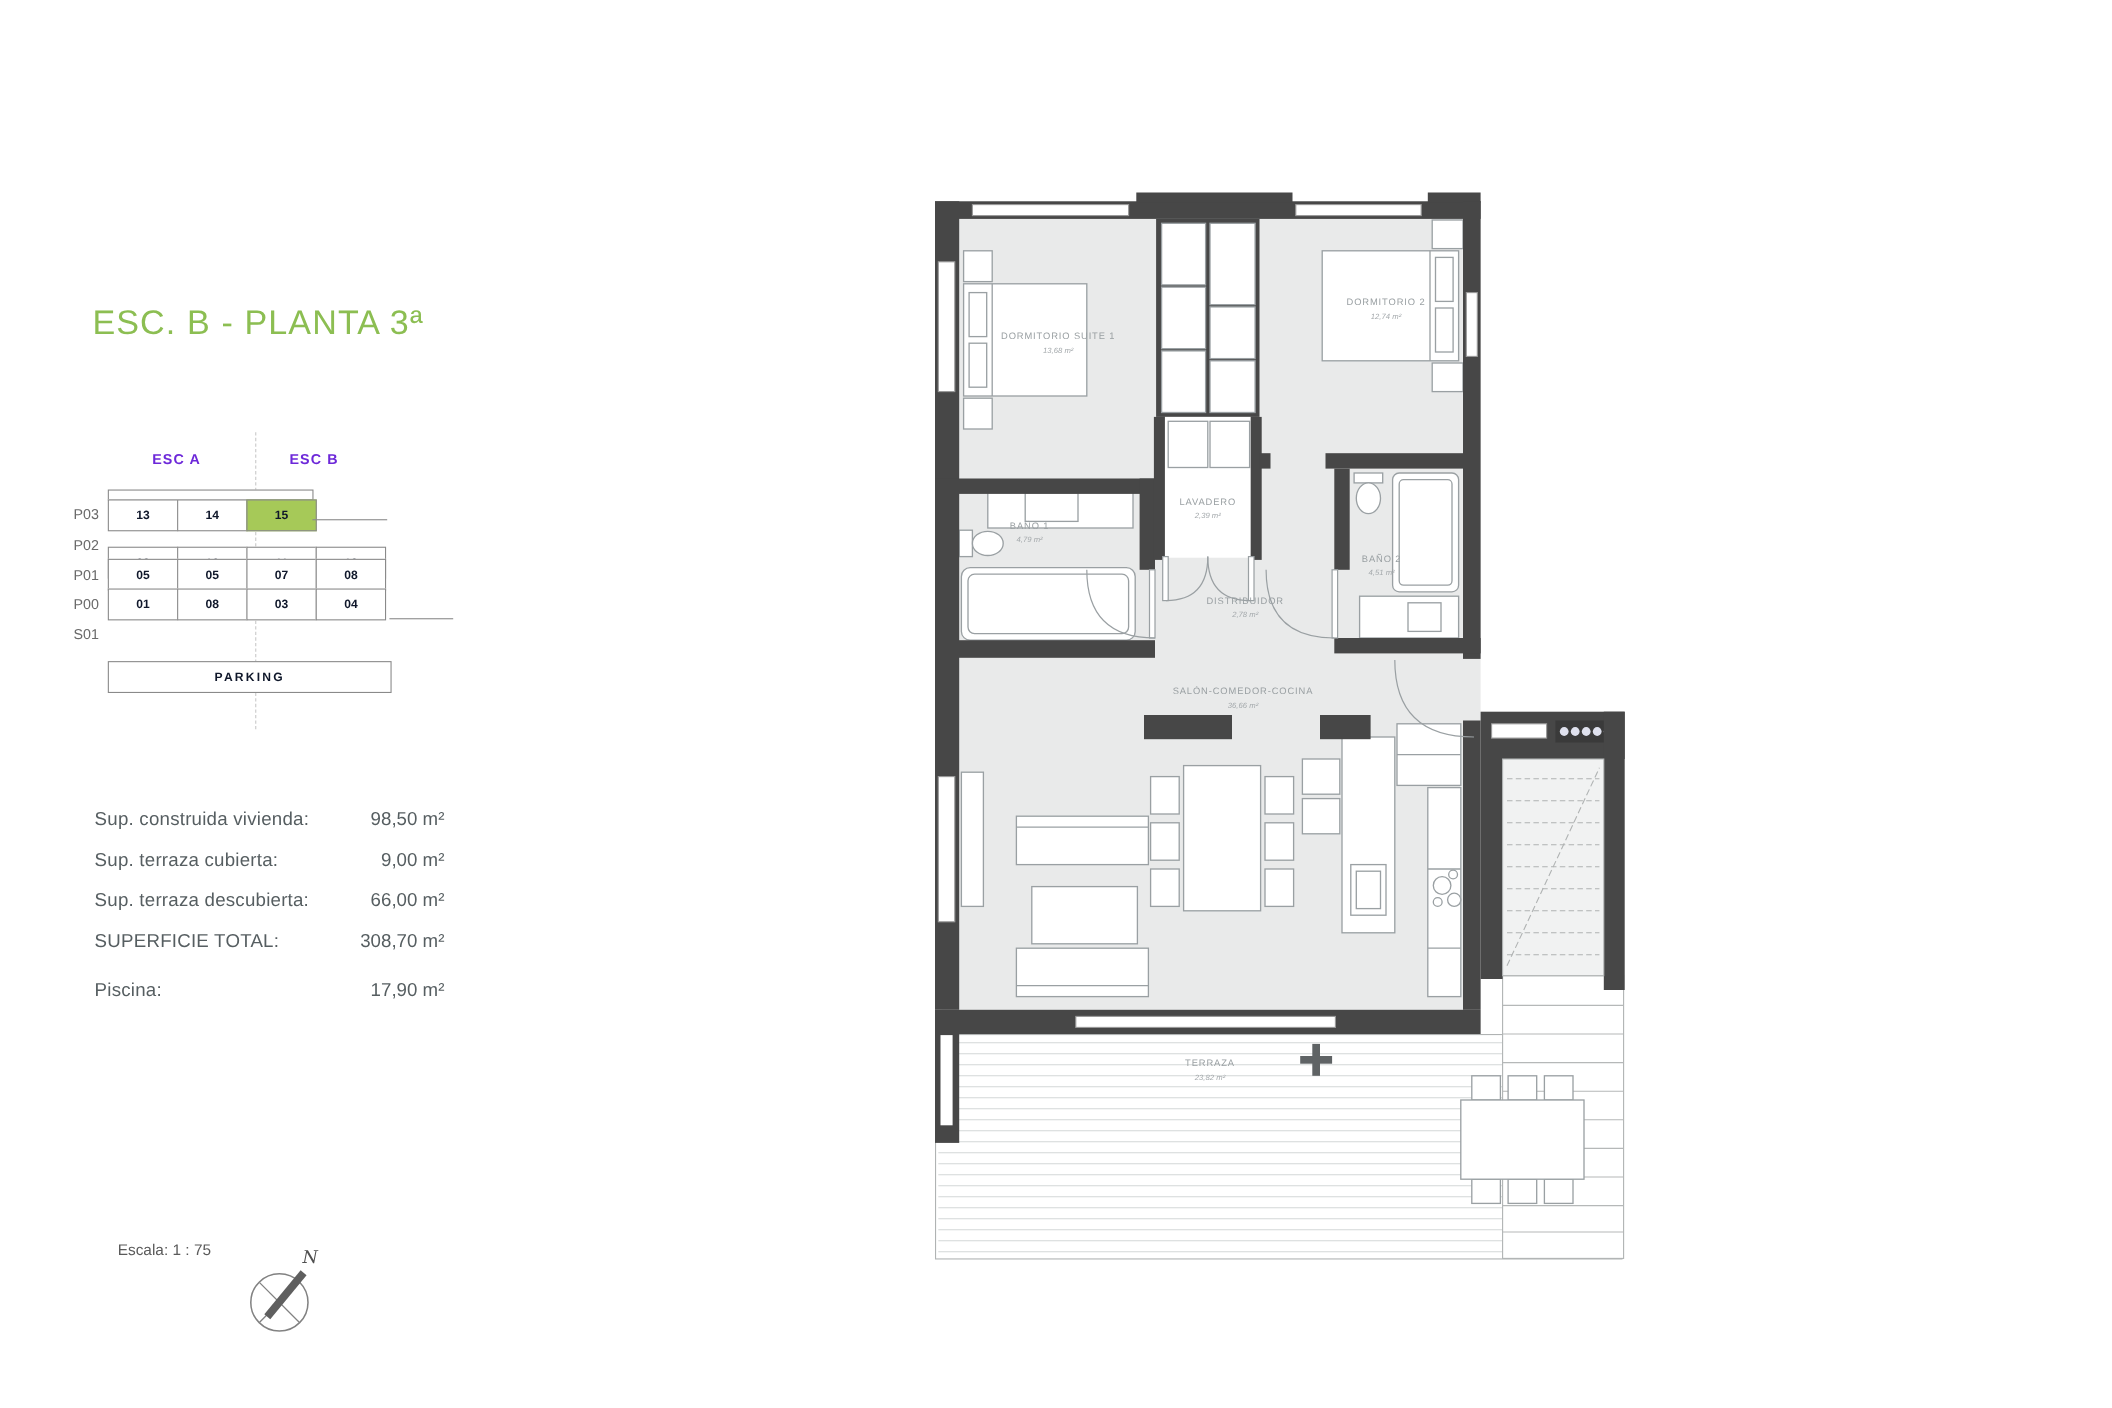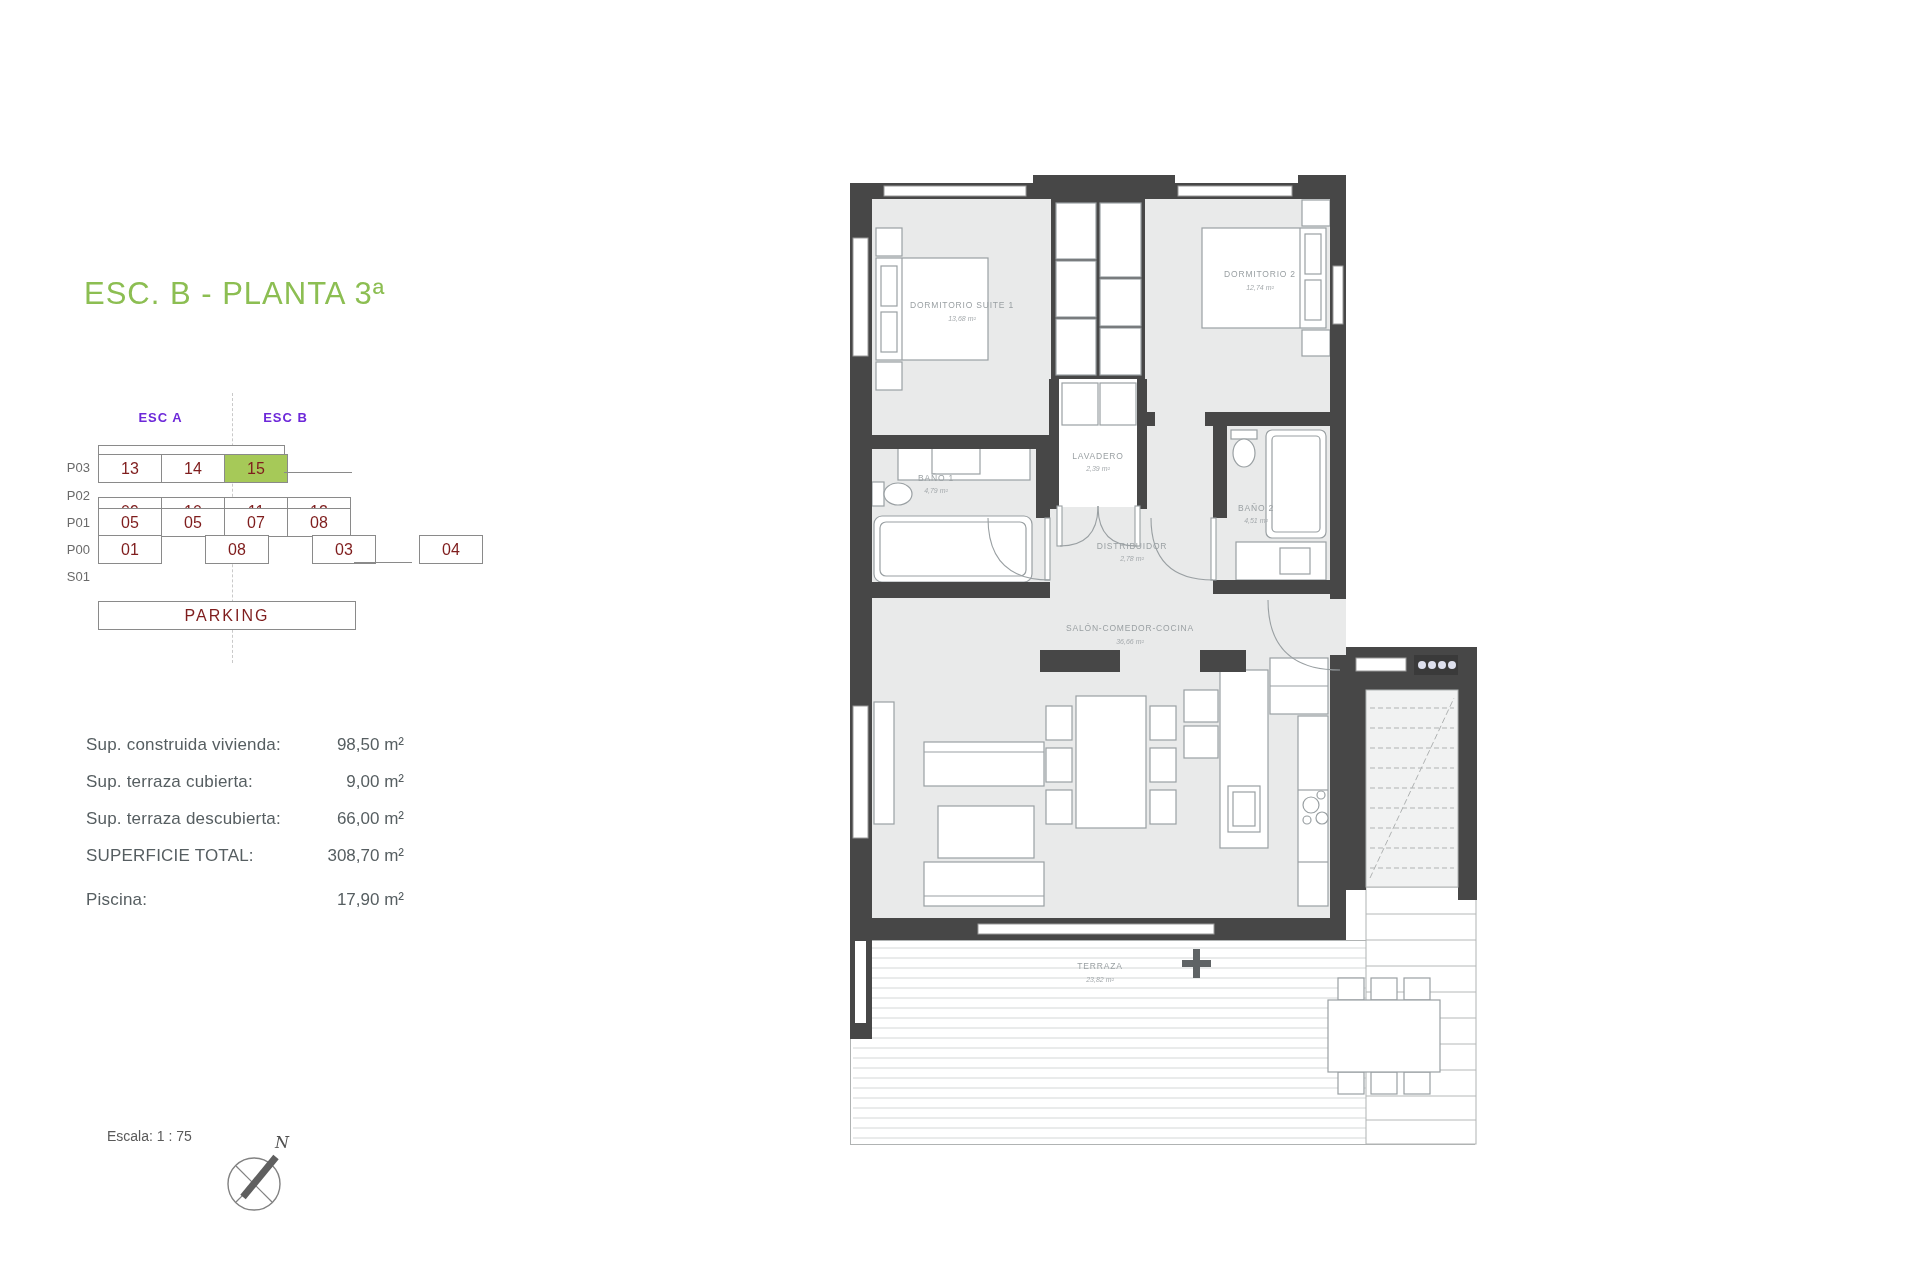--- a/index.html
+++ b/index.html
@@ -14,21 +14,21 @@
   #hdr-esc-a{left:98px;} #hdr-esc-b{left:223px;}
   #grid-dash{position:absolute;left:232px;top:393px;height:270px;width:0;
              border-left:1px dashed #c9c9c9;}
   #roof-strip{position:absolute;left:98px;top:445px;width:185px;height:8px;
               border:1px solid #8a8a8a;background:#fff;}
   .g-rowlabel{position:absolute;left:38px;width:52px;text-align:right;font-size:13px;
               color:#6a6a6a;}
   .g-row{position:absolute;left:98px;display:flex;}
   .g-cell{width:62px;height:27px;border:1px solid #8a8a8a;margin-left:-1px;
           background:#fff;display:flex;align-items:center;justify-content:center;
-          font-size:16px;font-weight:normal;color:#7f1d1d;}
+          font-size:11px;font-weight:bold;color:#0f172a;}
   .g-cell:first-child{margin-left:0;}
   .g-cell.hl{background:#a6c958;}
   .g-cell.parking{width:256px;letter-spacing:2px;}
   .g-line{position:absolute;border-top:1px solid #8a8a8a;}
   
   #area-list{position:absolute;left:86px;top:735px;width:318px;}
   .area-row{display:flex;justify-content:space-between;align-items:baseline;
             margin-bottom:17px;font-size:17px;color:#565e61;}
   .area-row .a-label{letter-spacing:.2px;}
   .area-row .a-value{white-space:nowrap;}
@@ -70,21 +70,21 @@
 
   <div class="g-rowlabel" style="top:515px;">P01</div>
   <div class="g-row" style="top:508px;">
     <div class="g-cell">05</div>
     <div class="g-cell">05</div>
     <div class="g-cell">07</div>
     <div class="g-cell">08</div>
   </div>
 
   <div class="g-rowlabel" style="top:542px;">P00</div>
-  <div class="g-row" style="top:535px;gap:44px;">
+  <div class="g-row" style="top:535px;">
     <div class="g-cell">01</div>
     <div class="g-cell">08</div>
     <div class="g-cell">03</div>
     <div class="g-cell">04</div>
   </div>
 
   <div class="g-rowlabel" style="top:569px;">S01</div>
   <div class="g-row" style="top:562px;margin-top:39px;">
     <div class="g-cell parking">PARKING</div>
   </div>

